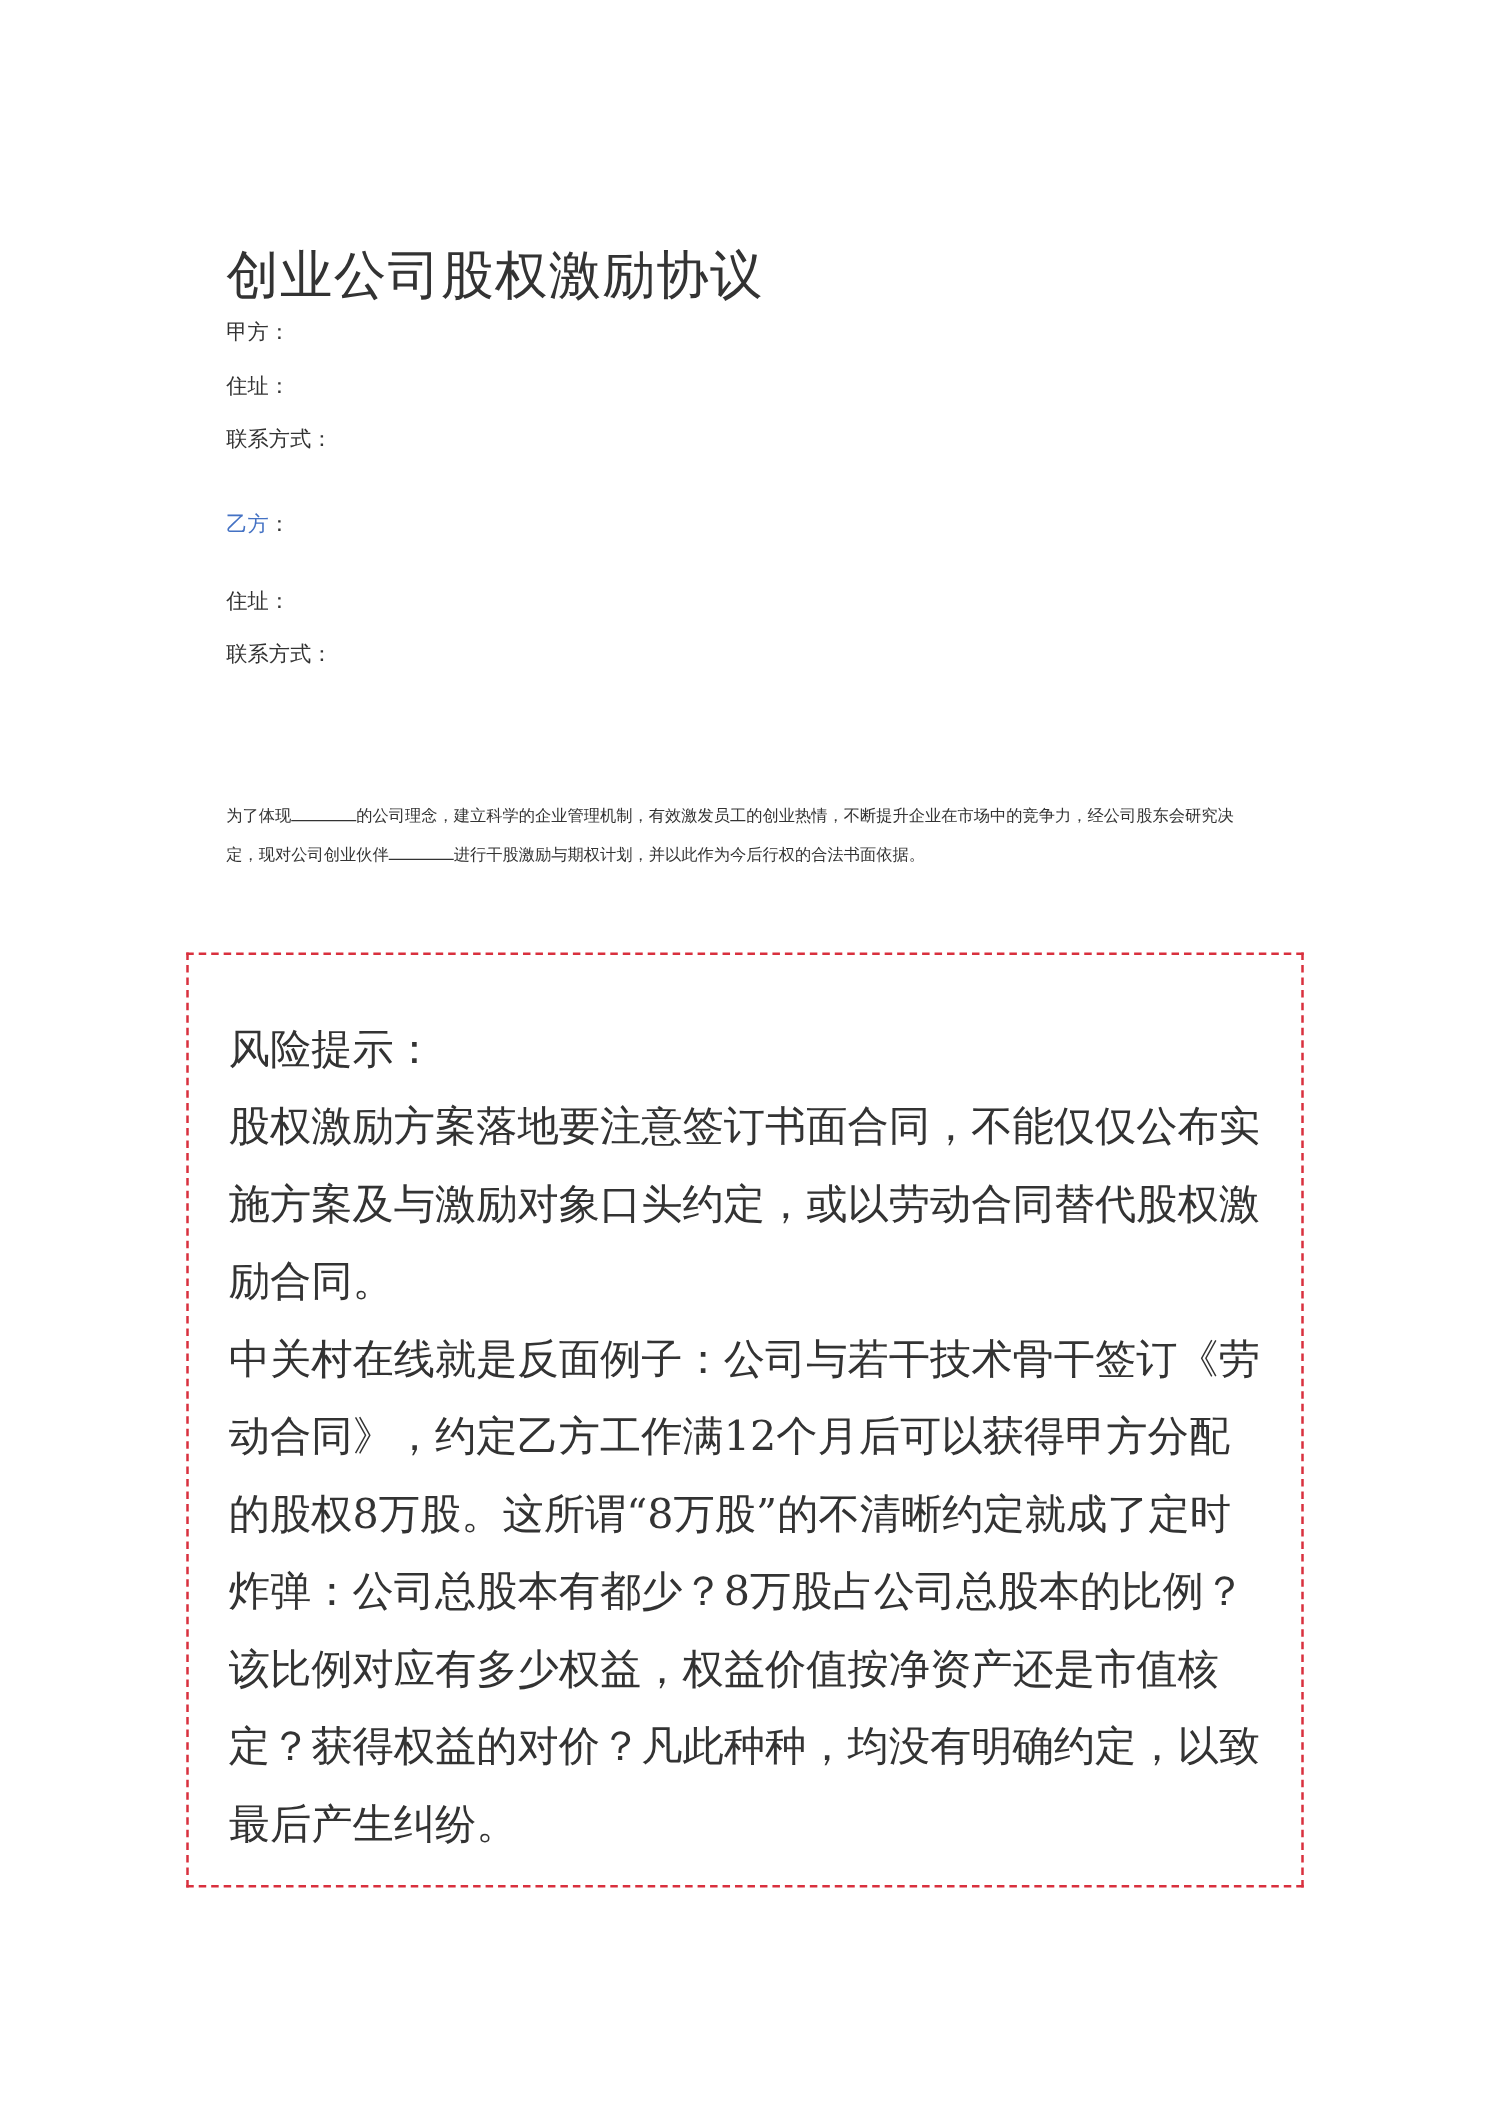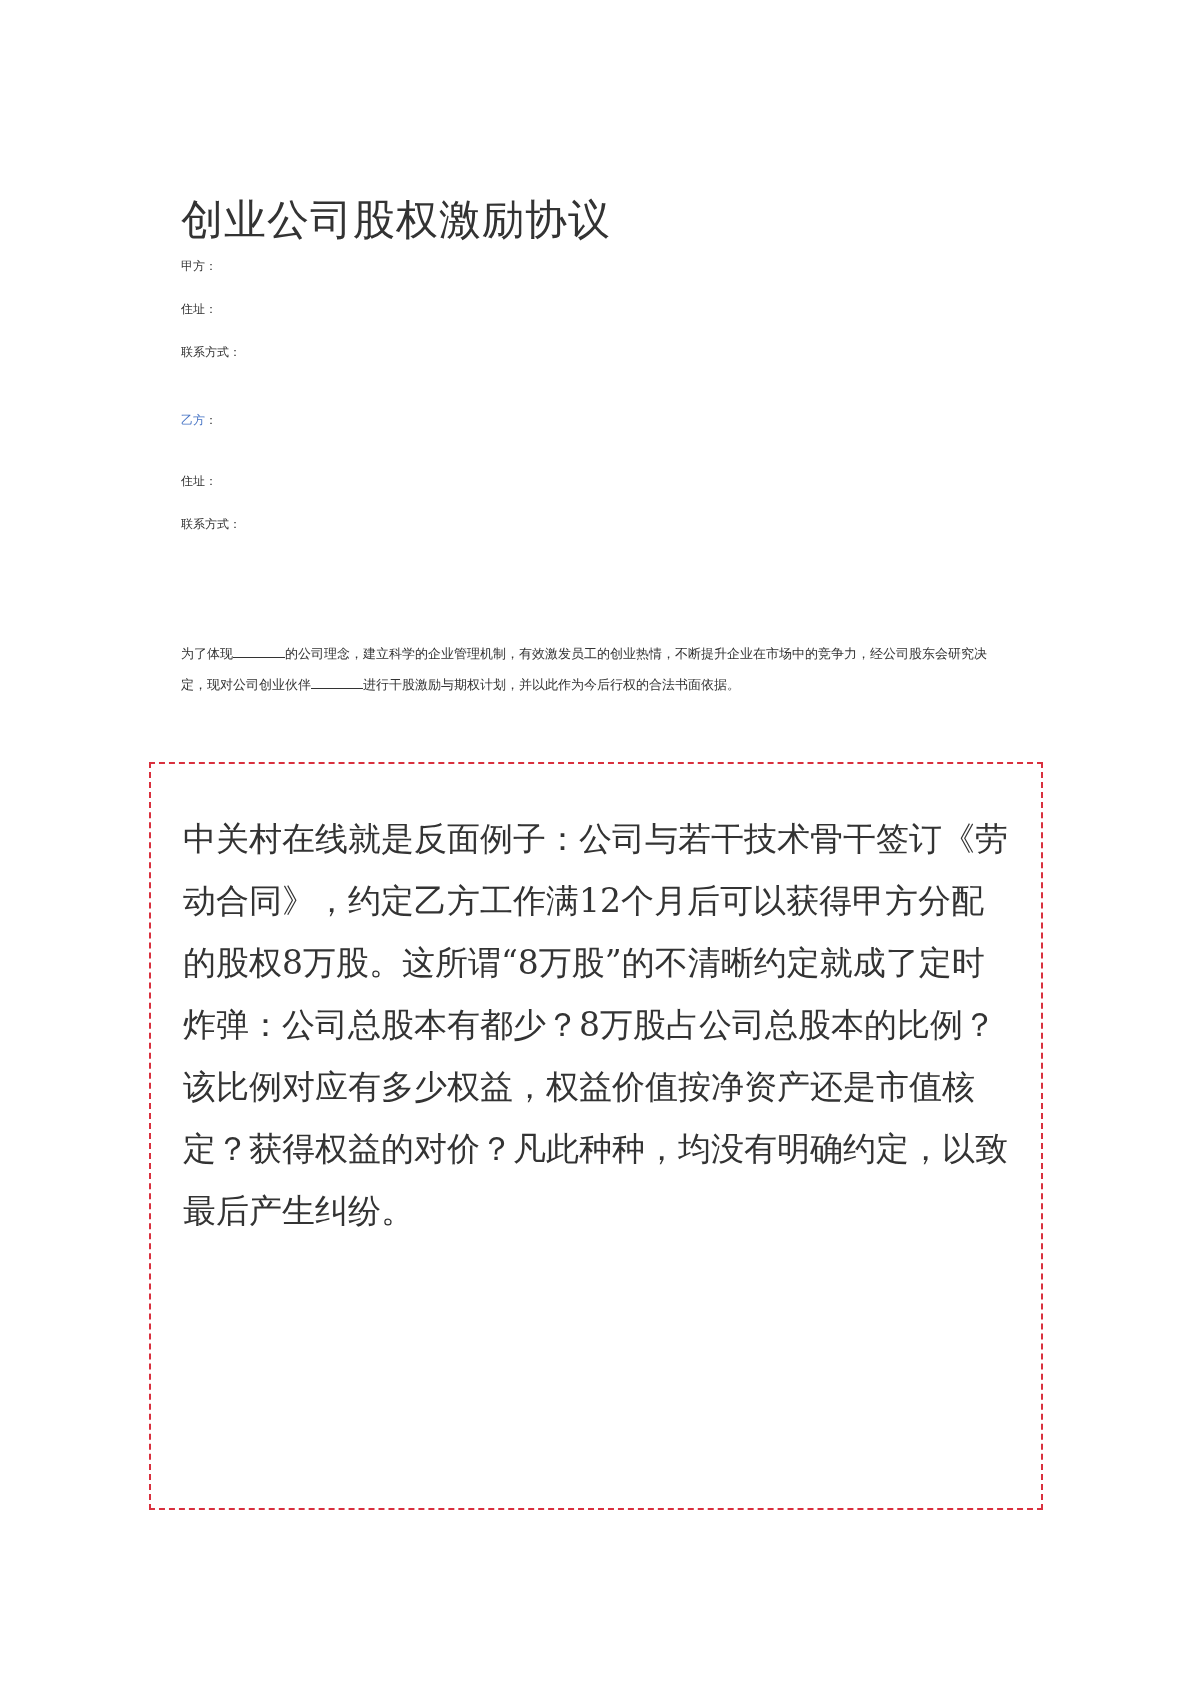--- a/index.html
+++ b/index.html
@@ -27,21 +27,21 @@
       font-size: 42px;
       line-height: 60px;
       color: #333333;
       letter-spacing: 1px;
       margin: 0;
       font-weight: normal;
     }
     .field {
       position: absolute;
       left: 181px;
-      font-size: 12px;
+      font-size: 17px;
       line-height: 24px;
       color: #333333;
     }
     .field .label-blue {
       color: #4472c4;
     }
     .intro {
       position: absolute;
       left: 181px;
       top: 638px;
@@ -95,17 +95,19 @@
   </div>
   <div class="field" style="top:469px;">住址：</div>
   <div class="field" style="top:512px;">联系方式：</div>
 
   <div class="intro">
     <span>为了体现</span><span class="blank"></span><span>的公司理念，建立科学的企业管理机制，有效激发员工的创业热情，不断提升企业在市场中的竞争力，经公司股东会研究决定，现对公司创业伙伴</span><span class="blank"></span><span>进行干股激励与期权计划，并以此作为今后行权的合法书面依据。</span>
   </div>
 
   <div class="risk-box">
     <div class="risk-content">
+      <p>风险提示：</p>
+      <p>股权激励方案落地要注意签订书面合同，不能仅仅公布实施方案及与激励对象口头约定，或以劳动合同替代股权激励合同。</p>
       <p>中关村在线就是反面例子：公司与若干技术骨干签订《劳动合同》，约定乙方工作满12个月后可以获得甲方分配的股权8万股。这所谓“8万股”的不清晰约定就成了定时炸弹：公司总股本有都少？8万股占公司总股本的比例？该比例对应有多少权益，权益价值按净资产还是市值核定？获得权益的对价？凡此种种，均没有明确约定，以致最后产生纠纷。</p>
     </div>
   </div>
 
 </div>
 
 </body></html>

